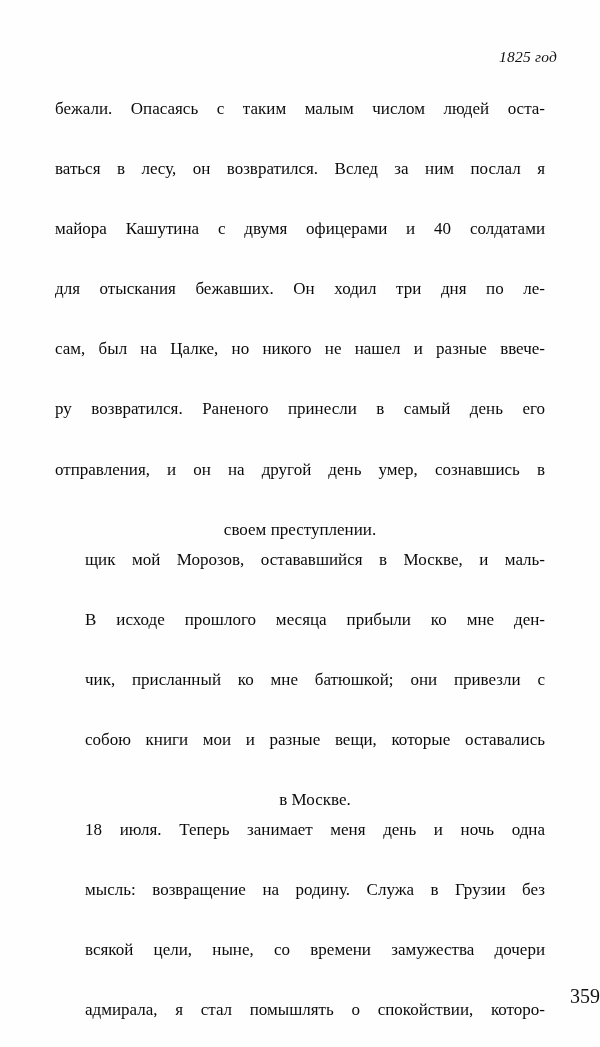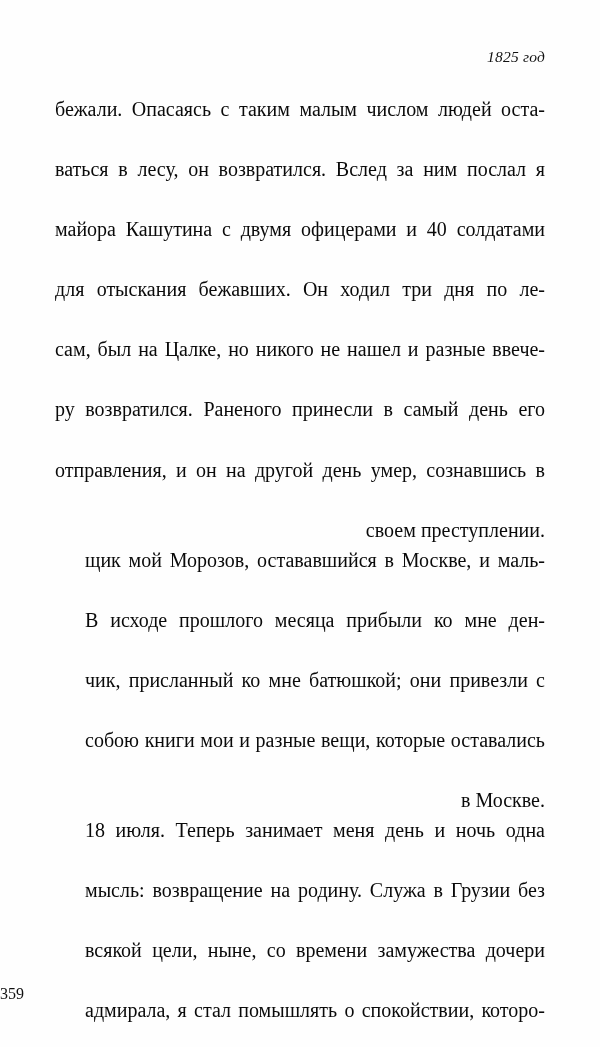--- a/index.html
+++ b/index.html
@@ -17,73 +17,73 @@
   }
   .page {
     position: absolute;
     inset: 0;
     background: #fefefe;
   }
   .running-head {
     position: absolute;
     top: 48px;
     left: 55px;
-    right: 55px;
+    right: 43px;
     text-align: right;
     font-style: italic;
     font-size: 15.5px;
     letter-spacing: 0.2px;
     color: #111111;
     white-space: nowrap;
   }
   .body-block {
     position: absolute;
     top: 94px;
     left: 55px;
     width: 490px;
   }
   p.para {
     margin: 0;
     text-align: justify;
     text-justify: inter-word;
-    font-size: 20px;
+    font-size: 17px;
     line-height: 30.05px;
     color: #0a0a0a;
     -webkit-hyphens: none;
     hyphens: none;
     word-spacing: 0.1px;
   }
   p.para.indent {
     text-indent: 30px;
   }
   
   p.para .ln {
     display: block;
     text-align: justify;
   }
   p.para .ln.last {
-    text-align: right;
+    text-align: center;
   }
   
   p.para .ln::after {
     content: "";
     display: inline-block;
     width: 100%;
     height: 0;
   }
   p.para .ln.last::after {
     display: none;
   }
   .folio {
     position: absolute;
     top: 985px;
     left: 0;
     width: 600px;
-    text-align: left;
-    font-size: 16px;
+    text-align: right;
+    font-size: 20px;
     color: #111111;
   }
 </style>
 </head>
 <body>
 
 <div class="page">
 
   <div class="running-head">1825 год</div>
 

